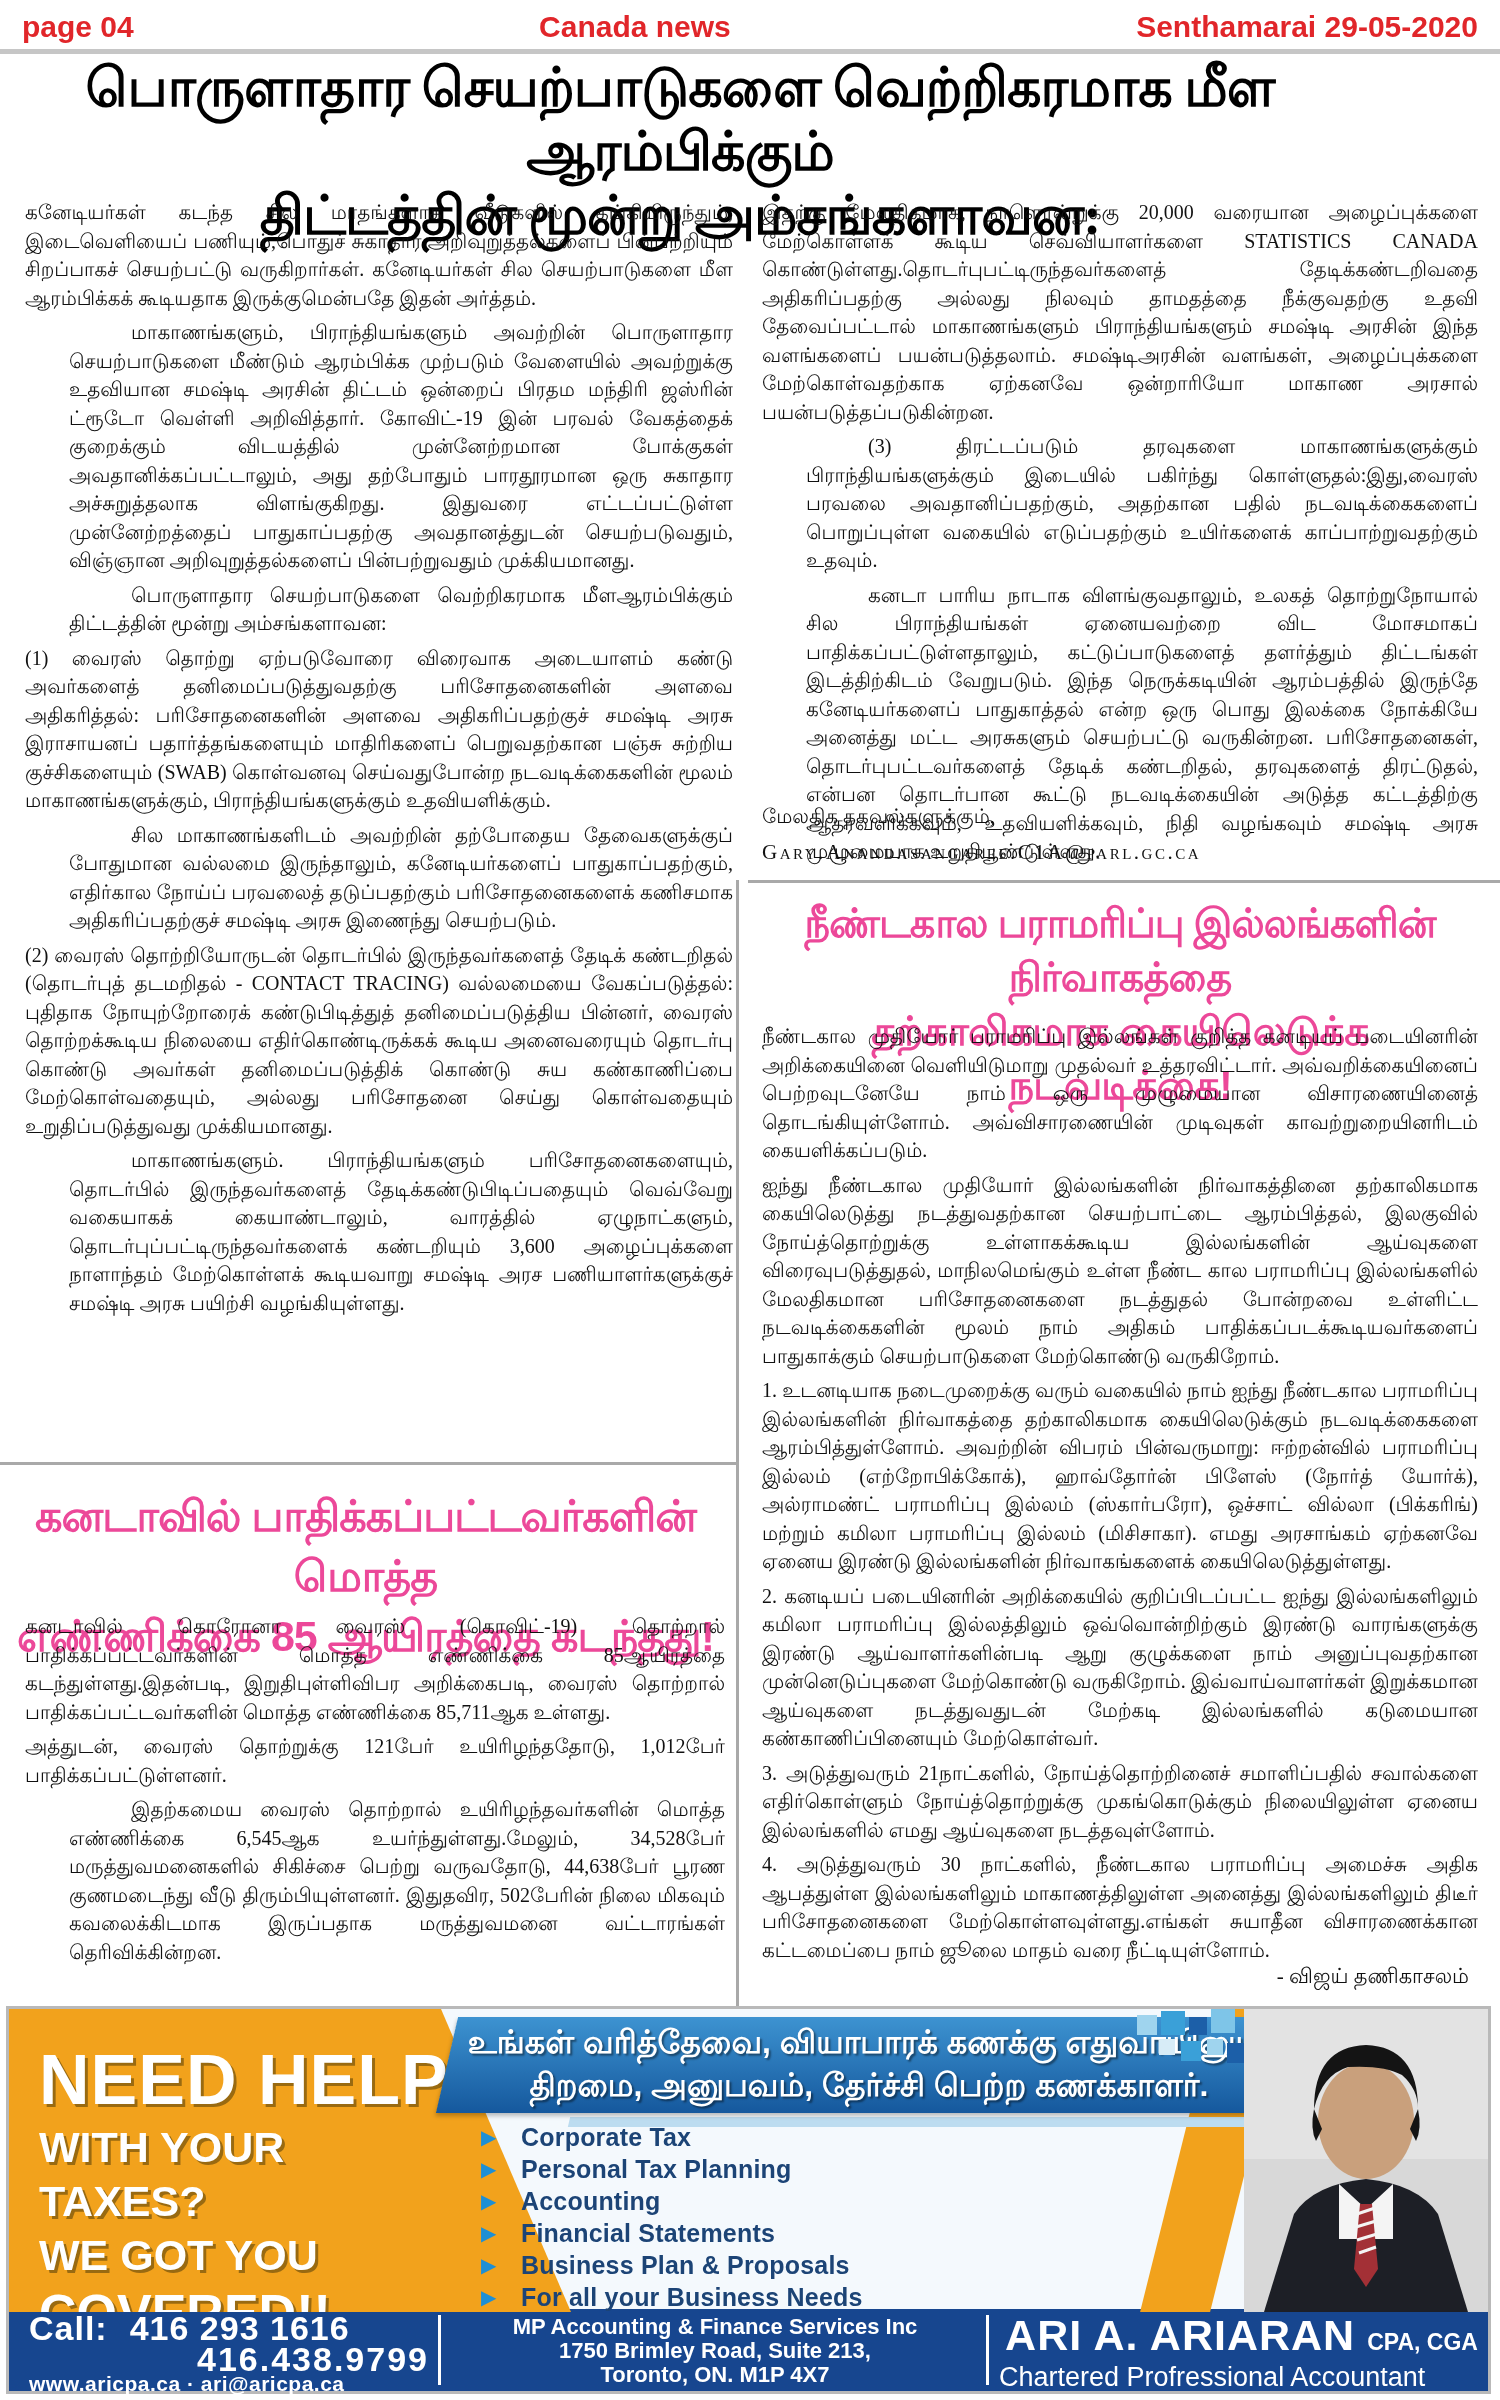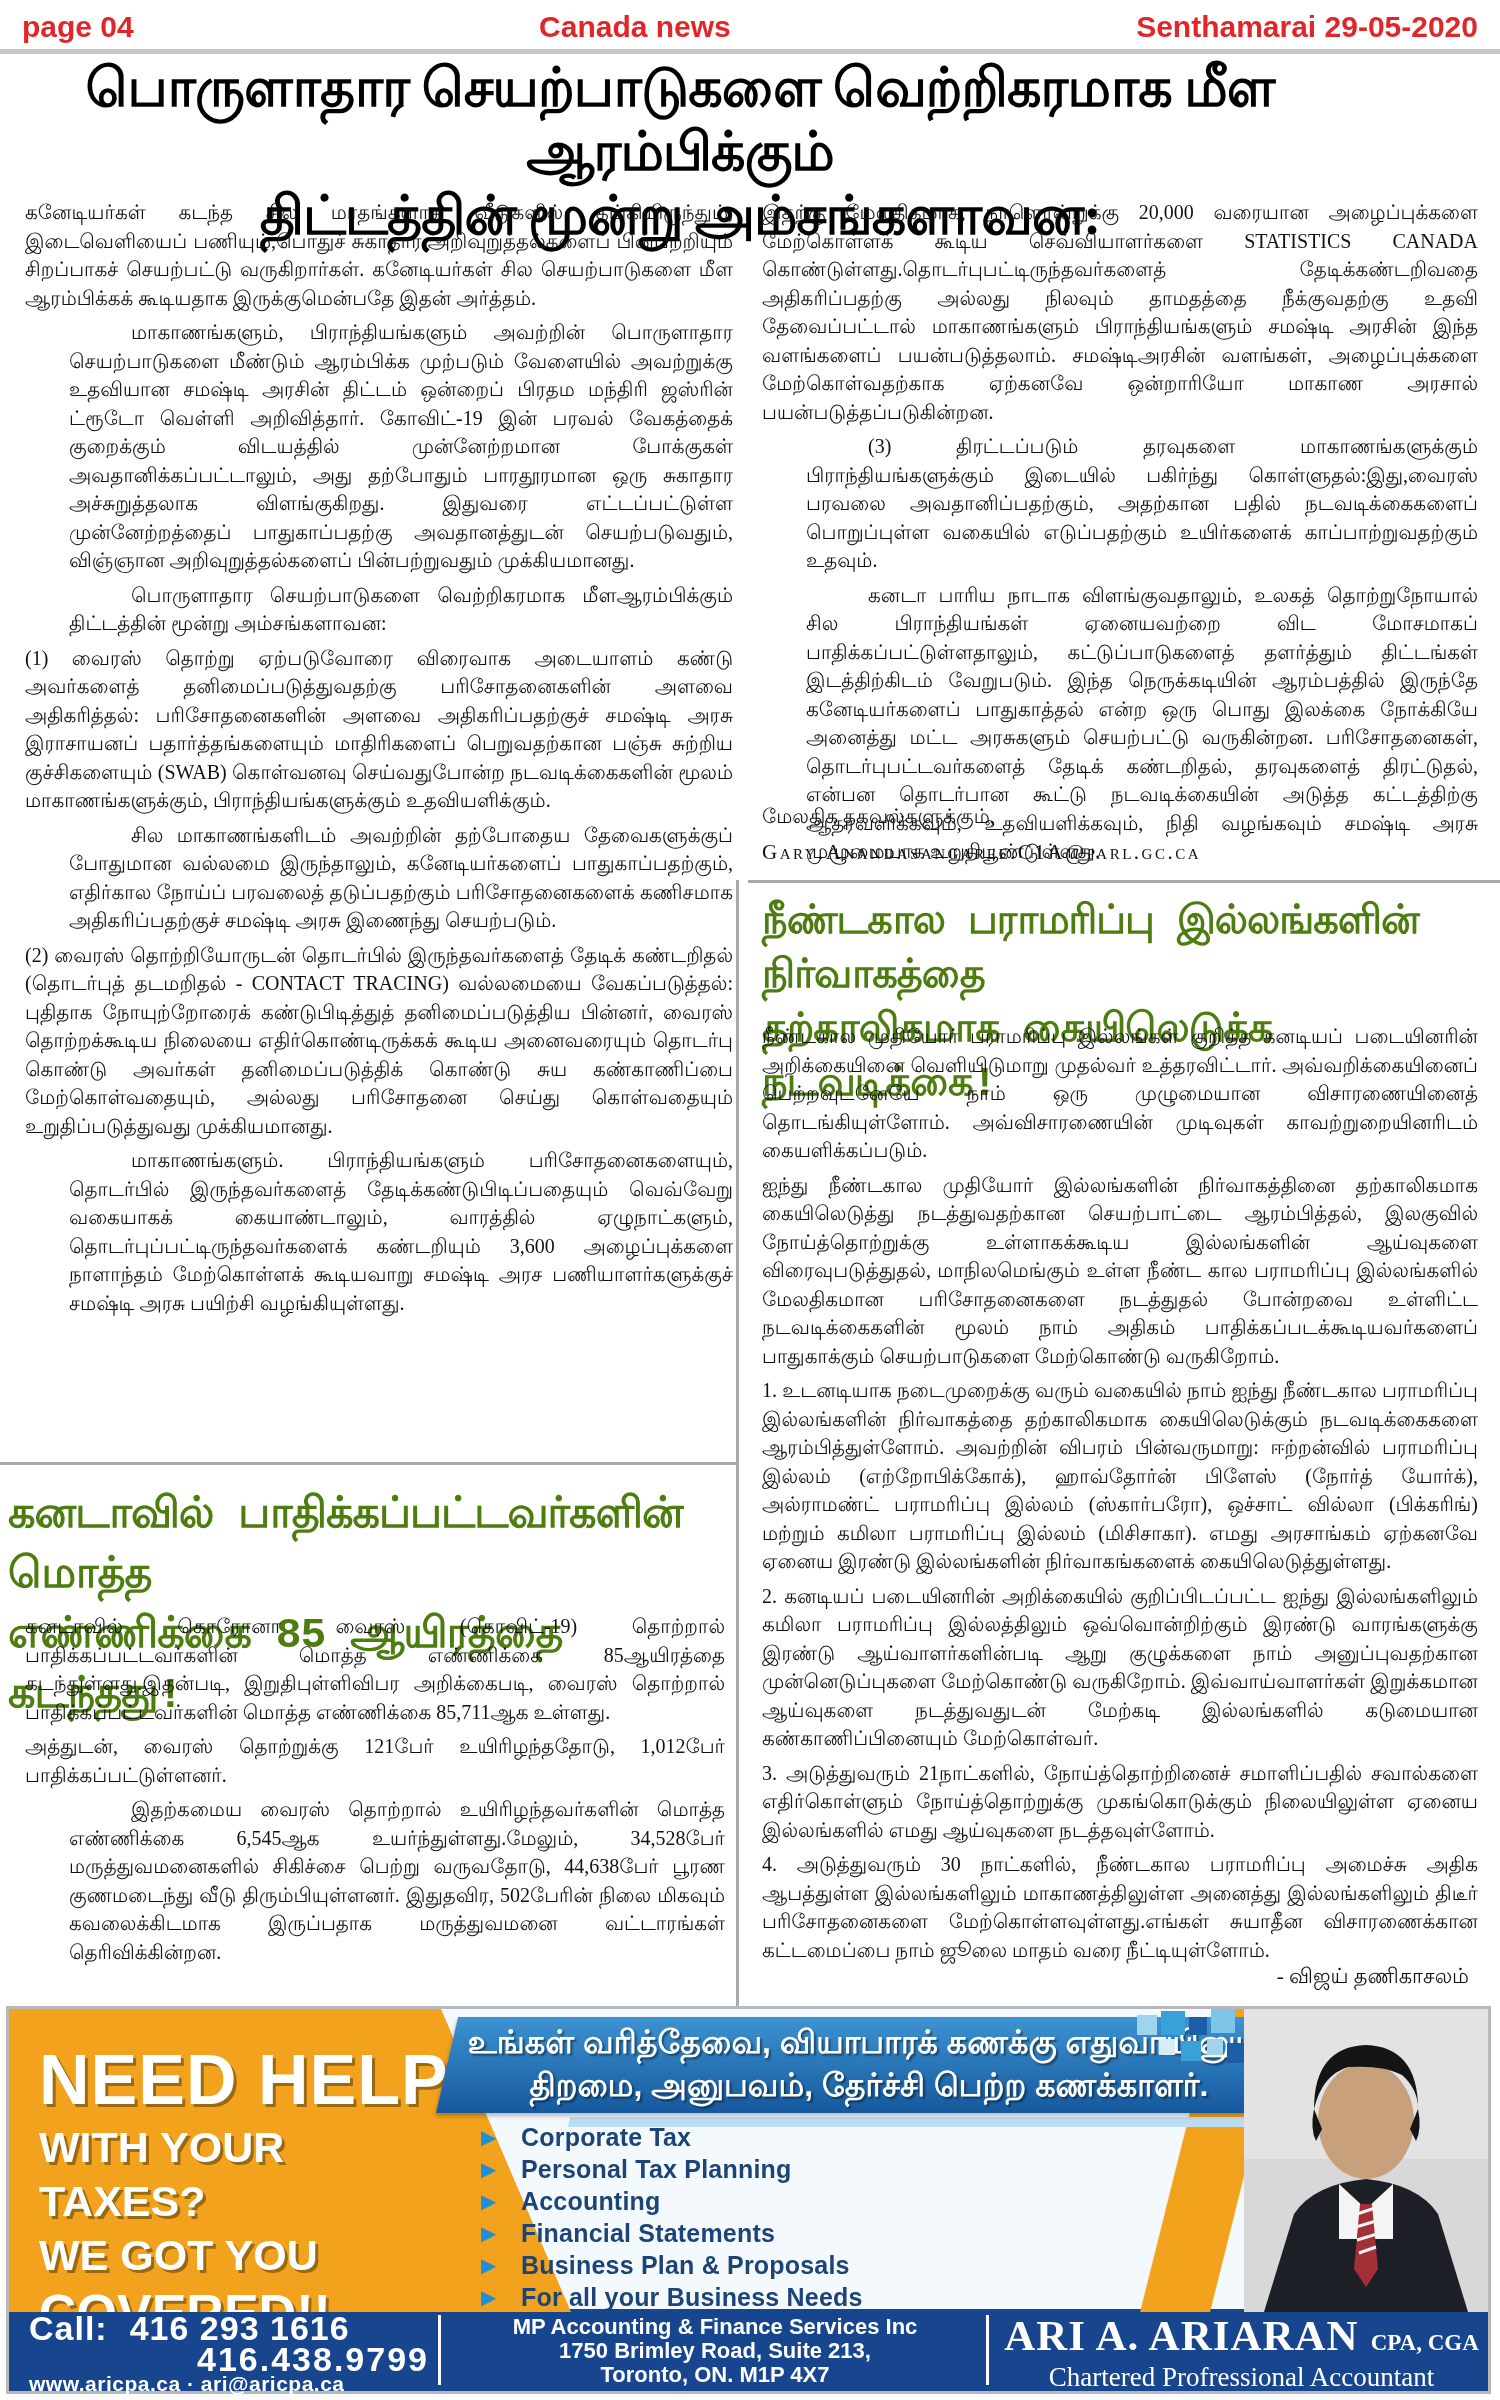--- a/index.html
+++ b/index.html
@@ -26,22 +26,22 @@
   .col-left-top{left:25px;top:198px;width:708px;height:1256px;}
   .col-right-top{left:762px;top:198px;width:716px;height:678px;padding-bottom:70px;box-sizing:border-box;}
   .more-info{position:absolute;bottom:40px;left:0;}
   .email-line{position:absolute;bottom:4px;left:0;font-variant:small-caps;letter-spacing:2.5px;font-size:21px;}
 
   .h-rule{position:absolute;height:3px;background:#a9a9a9;}
   .rule-right{left:748px;top:880px;width:752px;}
   .rule-left{left:0;top:1462px;width:737px;}
   .v-divider{position:absolute;left:736px;top:880px;width:3px;height:1126px;background:#a9a9a9;}
 
-  .sub-head{position:absolute;text-align:left;font-weight:bold;color:#4d7c0f;
-            font-family:Liberation Mono, monospace;letter-spacing:-1px;}
+  .sub-head{position:absolute;text-align:center;font-weight:bold;color:#ec4899;
+            font-family:Liberation Sans, sans-serif;letter-spacing:-1px;}
   .sub-head-right{left:762px;top:896px;width:716px;font-size:40px;line-height:54px;}
   .sub-head-left{left:8px;top:1486px;width:715px;font-size:43px;line-height:60px;}
 
   .col-right-bottom{left:762px;top:1022px;width:716px;height:976px;padding-bottom:36px;box-sizing:border-box;}
   .byline{position:absolute;bottom:2px;right:9px;text-align:right;font-size:21px;}
   .col-left-bottom{left:25px;top:1612px;width:700px;height:390px;}
 
   
   .ad{position:absolute;left:6px;top:2006px;width:1485px;height:388px;border:3px solid #b9b9b9;
       box-sizing:border-box;background:#fff;font-family:"Liberation Sans", sans-serif;}
@@ -71,21 +71,21 @@
   .photo{position:absolute;right:0;top:0;width:244px;height:303px;z-index:6;}
 
   .ad-bar{position:absolute;left:0;bottom:0;width:100%;height:82px;background:var(--navy,#17468f);color:#fff;}
   .bar-div{position:absolute;top:6px;width:3px;height:70px;background:#fff;}
   .bar-left{position:absolute;left:20px;top:3px;width:400px;text-align:right;}
   .call-line{font-weight:bold;font-size:34px;line-height:32px;letter-spacing:1px;display:flex;justify-content:flex-start;gap:22px;}
   .phone2{font-weight:bold;font-size:34px;line-height:30px;letter-spacing:2px;}
   .web-line{font-weight:bold;font-size:21px;line-height:19px;letter-spacing:.5px;text-align:left;}
   .bar-mid{position:absolute;left:444px;top:6px;width:524px;text-align:center;font-weight:bold;
            font-size:22px;line-height:24px;}
-  .bar-right{position:absolute;left:990px;top:2px;width:485px;text-align:center;font-family:Liberation Serif, serif;}
+  .bar-right{position:absolute;left:990px;top:2px;width:485px;text-align:left;}
   .ari-line{display:flex;align-items:baseline;justify-content:center;gap:12px;}
   .ari-name{font-weight:bold;font-size:43px;letter-spacing:1px;}
   .ari-creds{font-weight:bold;font-size:23px;}
   .ari-title{font-size:27px;margin-top:2px;}
 </style>
 </head>
 <body>
 
 <div class="masthead">
   <span>page 04</span>

